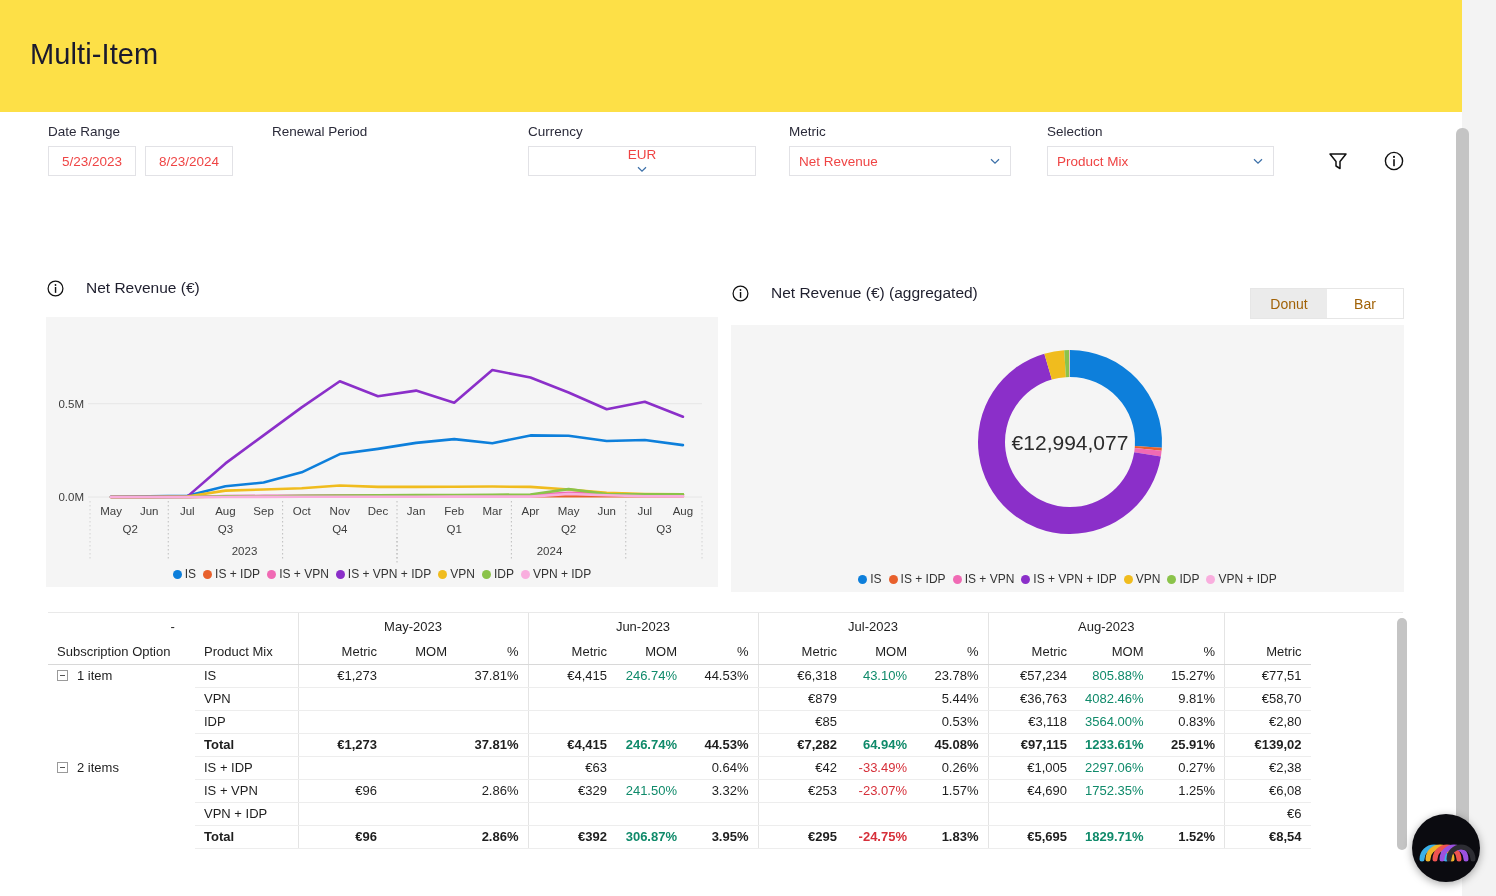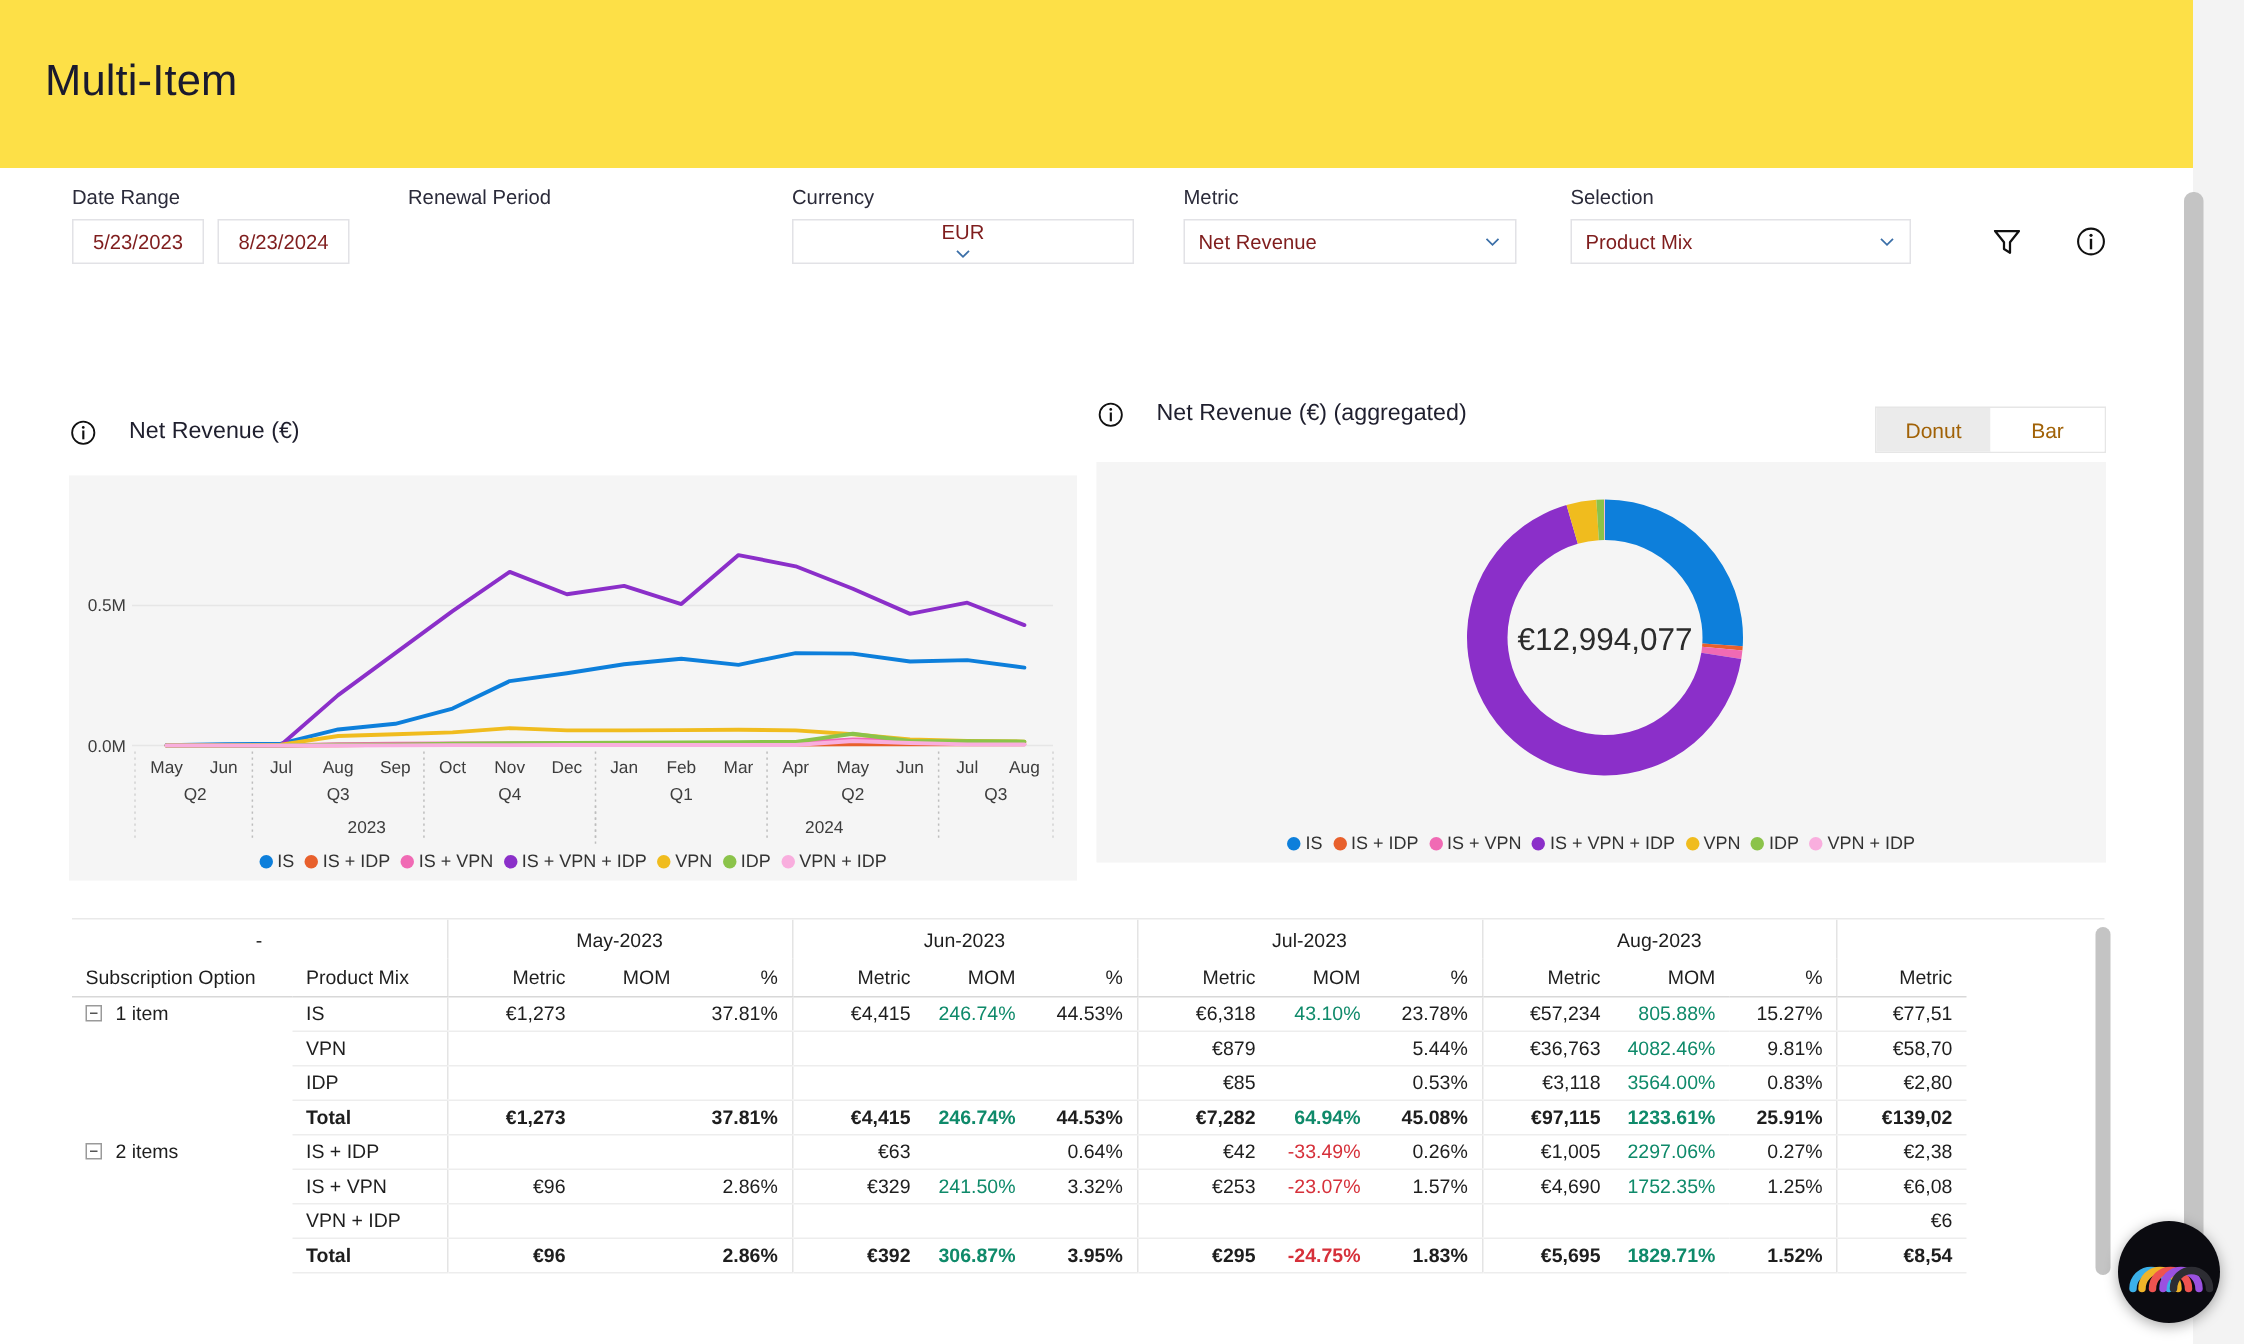--- a/index.html
+++ b/index.html
@@ -27,21 +27,21 @@
     background: #ffffff;
   }
   .field { position: absolute; top: 12px; }
   .field-label {
     font-size: 13.5px; color: #2b2b3a; display: block; margin-bottom: 7px;
     white-space: nowrap;
   }
   .ctrl {
     height: 30px; border: 1px solid #e2e2e6; background: #fff;
     display: flex; align-items: center; padding: 0 9px;
-    font-size: 13.5px; color: #7f1d1d;
+    font-size: 13.5px; color: #ef4444;
   }
   .ctrl.select { justify-content: space-between; }
   .date-pair { display: flex; gap: 9px; }
   .date-pair .ctrl { width: 88px; justify-content: center; }
   .chev { width: 12px; height: 12px; flex: none; }
   .chev svg { display: block; }
   .icon-btn {
     position: absolute; top: 36px; width: 26px; height: 26px;
     display: flex; align-items: center; justify-content: center;
   }
@@ -273,21 +273,21 @@
             <span>IDP</span>
           </div>
           <div class="legend-item">
             <span class="legend-dot" style="background: rgb(249, 174, 222);"></span>
             <span>VPN + IDP</span>
           </div>
         </div>
     </div>
   </div>
 
-  <div class="panel" style="left:731px; top:263px; width:673px; height:312px;">
+  <div class="panel" style="left:731px; top:280px; width:673px; height:312px;">
     <div class="panel-head">
       <span class="info-icon">
         <svg viewBox="0 0 20 20" width="19" height="19">
           <circle cx="10" cy="10" r="7.8" fill="none" stroke="#111" stroke-width="1.3"></circle>
           <circle cx="10" cy="6.3" r=".95" fill="#111"></circle>
           <rect x="9.3" y="8.4" width="1.5" height="6.2" fill="#111"></rect>
         </svg>
       </span>
       <span class="panel-title">Net Revenue (€) (aggregated)</span>
 

